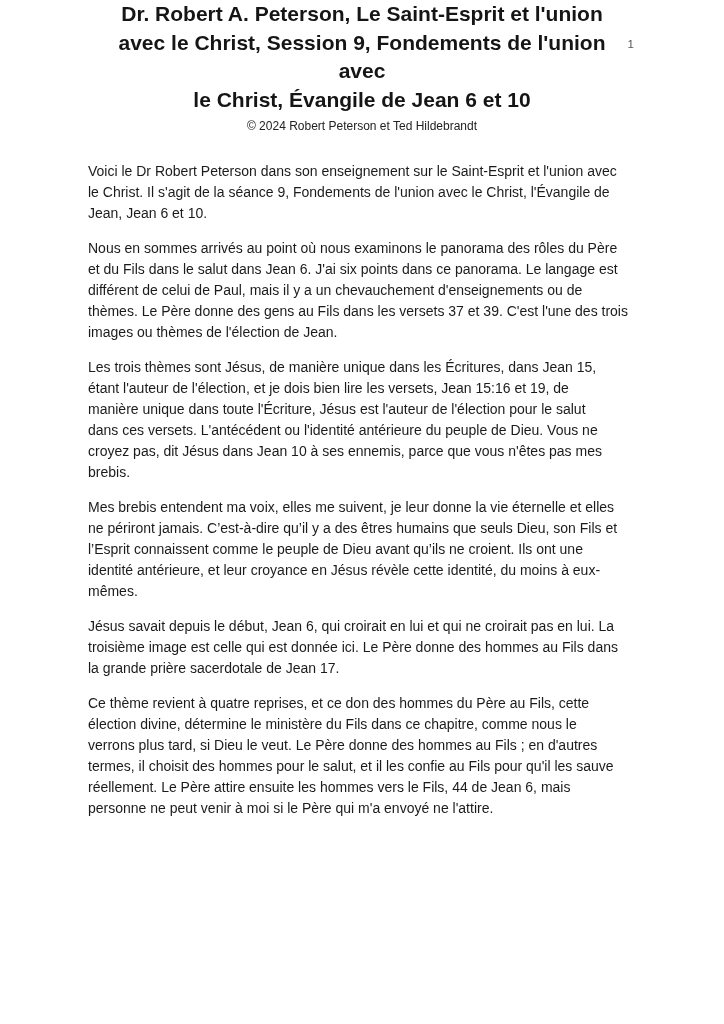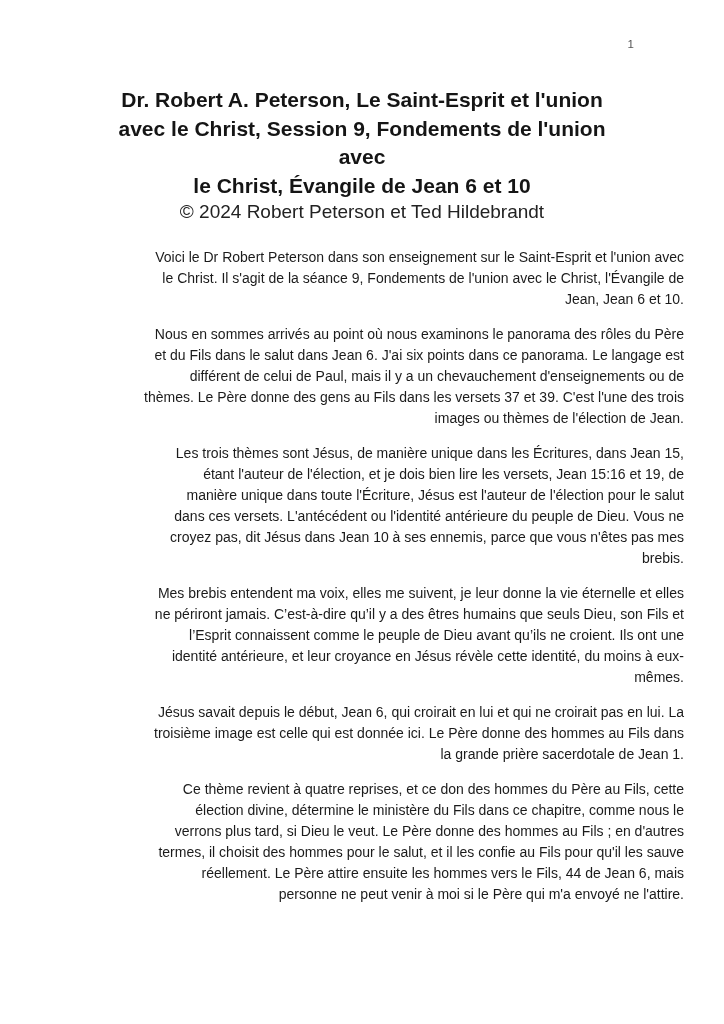--- a/index.html
+++ b/index.html
@@ -19,41 +19,39 @@
   }
   .page-number {
     position: absolute;
     top: 38px;
     right: 90px;
     font-size: 11.5px;
     color: #555555;
   }
   .doc-title {
     margin: 0;
-    padding-top: 86px;
     text-align: center;
     font-weight: bold;
     font-size: 21px;
     line-height: 28.5px;
     color: #151515;
     white-space: pre-line;
   }
   .copyright {
     margin-top: 3px;
     text-align: center;
-    font-size: 19px;
+    font-size: 12px;
     line-height: 18px;
     color: #222222;
   }
   .body-text {
     margin: 26px 40px 0 88px;
     font-size: 14px;
     line-height: 21px;
     color: #1b1b1b;
-    text-align: right;
   }
   .body-text p {
     margin: 0 0 14px 0;
     white-space: pre-line;
   }
 </style>
 </head>
 <body>
 
 <div class="page">
@@ -81,21 +79,21 @@
 dans ces versets. L'antécédent ou l'identité antérieure du peuple de Dieu. Vous ne
 croyez pas, dit Jésus dans Jean 10 à ses ennemis, parce que vous n'êtes pas mes
 brebis.</p>
       <p>Mes brebis entendent ma voix, elles me suivent, je leur donne la vie éternelle et elles
 ne périront jamais. C’est-à-dire qu’il y a des êtres humains que seuls Dieu, son Fils et
 l’Esprit connaissent comme le peuple de Dieu avant qu’ils ne croient. Ils ont une
 identité antérieure, et leur croyance en Jésus révèle cette identité, du moins à eux-
 mêmes.</p>
       <p>Jésus savait depuis le début, Jean 6, qui croirait en lui et qui ne croirait pas en lui. La
 troisième image est celle qui est donnée ici. Le Père donne des hommes au Fils dans
-la grande prière sacerdotale de Jean 1.</p>
+la grande prière sacerdotale de Jean 17.</p>
       <p>Ce thème revient à quatre reprises, et ce don des hommes du Père au Fils, cette
 élection divine, détermine le ministère du Fils dans ce chapitre, comme nous le
 verrons plus tard, si Dieu le veut. Le Père donne des hommes au Fils ; en d'autres
 termes, il choisit des hommes pour le salut, et il les confie au Fils pour qu'il les sauve
 réellement. Le Père attire ensuite les hommes vers le Fils, 44 de Jean 6, mais
 personne ne peut venir à moi si le Père qui m'a envoyé ne l'attire.</p>
     </div>
 </div>
 
 </body></html>

